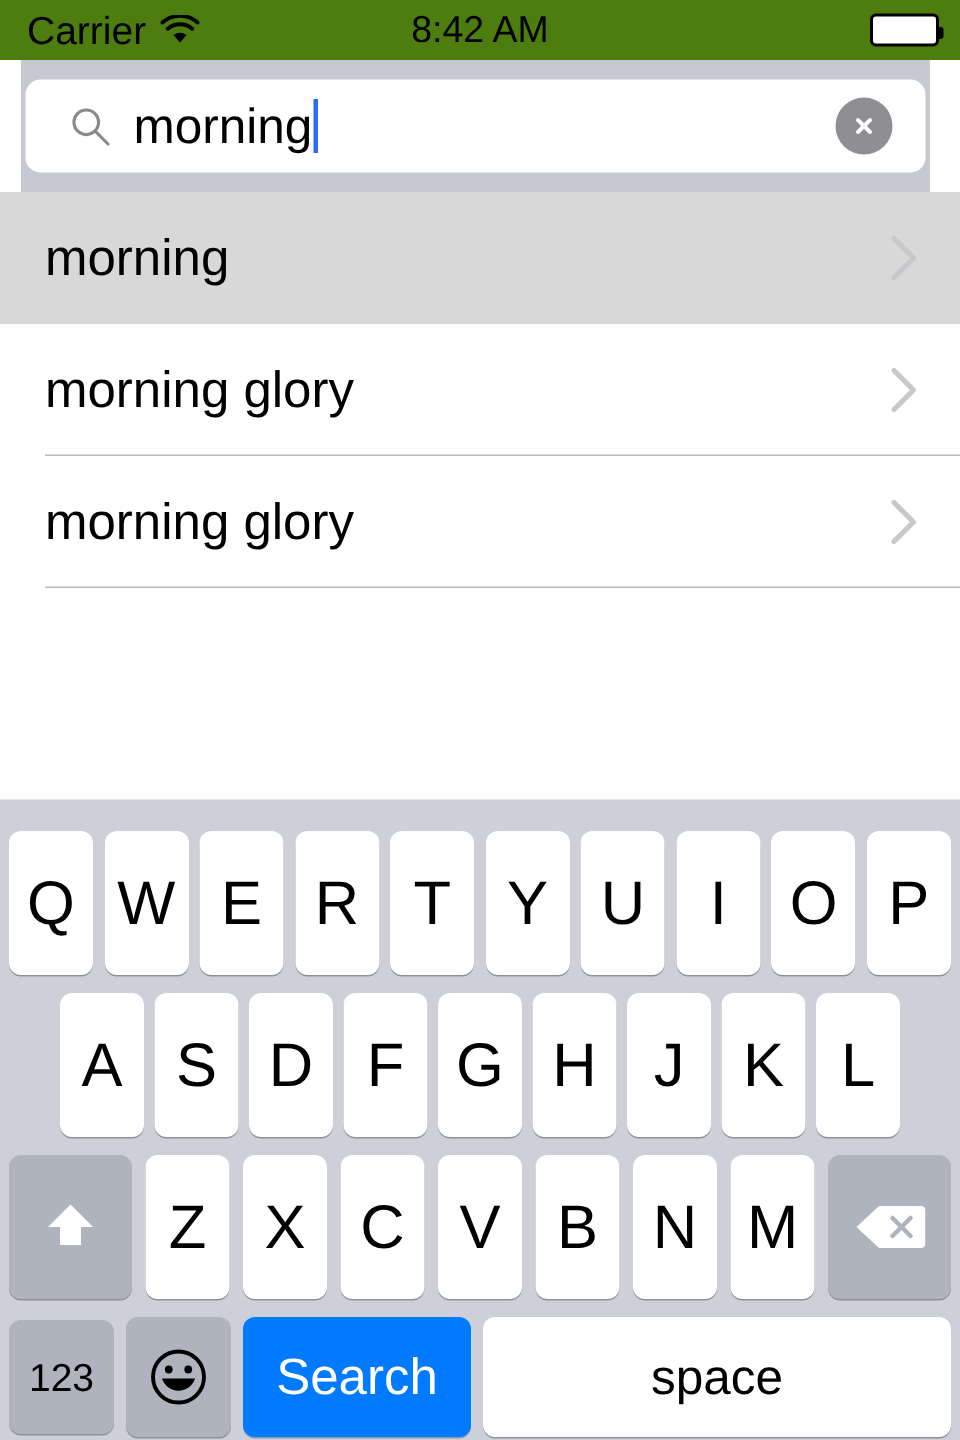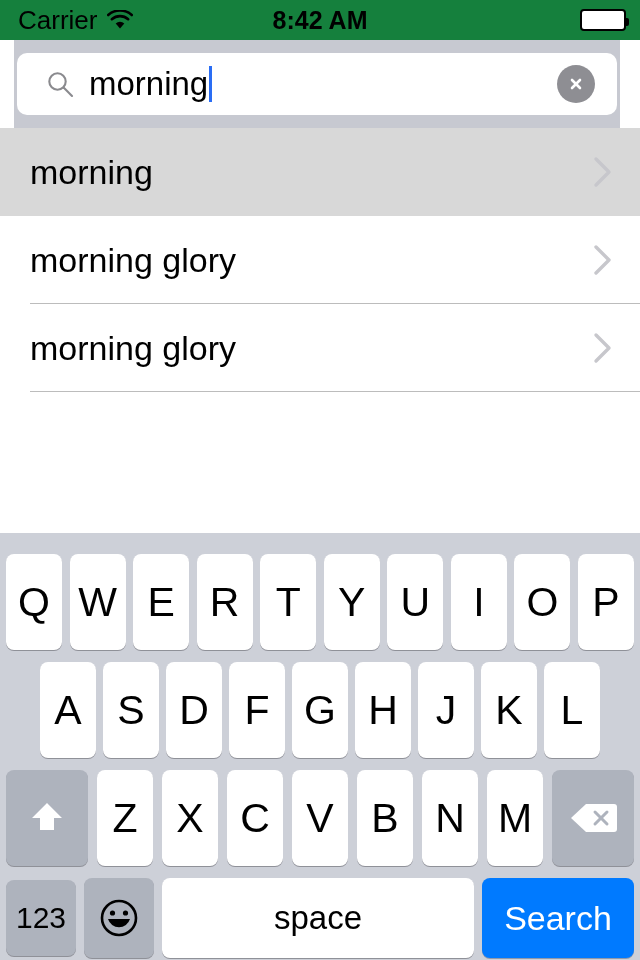--- a/index.html
+++ b/index.html
@@ -11,36 +11,36 @@
   }
   #screen {
     position:relative;
     width:640px; height:960px;
     background:#ffffff;
   }
 
   
   #status-bar {
     position:absolute; left:0; top:0; width:640px; height:40px;
-    background:#15803d;
+    background:#4d7c0f;
     display:flex; align-items:center;
     z-index:40;
   }
   #status-left {
     position:absolute; left:18px; top:0; height:40px;
     display:flex; align-items:center; gap:10px;
   }
   #carrier-label { font-size:26px; color:#000; letter-spacing:0px; }
   .wifi-icon { width:26px; height:20px; position:relative; display:block; }
 
   #status-center {
     position:absolute; left:0; top:0; width:640px; height:40px;
     display:flex; align-items:center; justify-content:center;
   }
-  #clock-label { font-size:25px; font-weight:bold; color:#000; }
+  #clock-label { font-size:25px; font-weight:normal; color:#000; }
 
   #status-right {
     position:absolute; right:14px; top:0; height:40px;
     display:flex; align-items:center;
   }
   .battery {
     width:46px; height:22px;
     border:2px solid #000; border-radius:4px;
     position:relative; background:#fff;
     padding:2px;
@@ -139,21 +139,21 @@
   #kb-row-2 .key { width:56px; }
   #kb-row-3 .key.letter { width:56px; }
 
   .key.dark {
     background:#aeb3bd;
     box-shadow:0 1px 0 rgba(136,138,145,0.9);
   }
   #shift-key { width:82px; }
   #backspace-key { width:82px; }
 
-  #num-key { width:70px; height:76px; font-size:30px; }
+  #num-key { width:70px; height:76px; font-size:26px; }
   #emoji-key { width:70px; height:80px; }
   #space-key { flex:1; height:80px; font-size:33px; }
   #search-key {
     width:152px; height:80px; font-size:34px;
     background:#007aff; color:#ffffff;
     box-shadow:0 1px 0 rgba(120,130,150,0.7);
   }
 </style>
 </head>
 <body>
@@ -285,18 +285,18 @@
     <div class="kb-row" id="kb-row-4">
       <span class="key dark" id="num-key">123</span>
       <span class="key dark" id="emoji-key">
         <svg width="42" height="42" viewBox="0 0 42 42">
           <circle cx="21" cy="21" r="17" stroke="#000" stroke-width="2.6" fill="none"></circle>
           <circle cx="14.5" cy="16" r="2.6" fill="#000"></circle>
           <circle cx="27.5" cy="16" r="2.6" fill="#000"></circle>
           <path d="M10 22 A11.5 11.5 0 0 0 32 22 Z" fill="#000"></path>
         </svg>
       </span>
+      <span class="key" id="search-key">Search</span>
       <span class="key" id="space-key">space</span>
-      <span class="key" id="search-key">Search</span>
     </div>
 
   </div>
 </div>
 
 </body></html>

